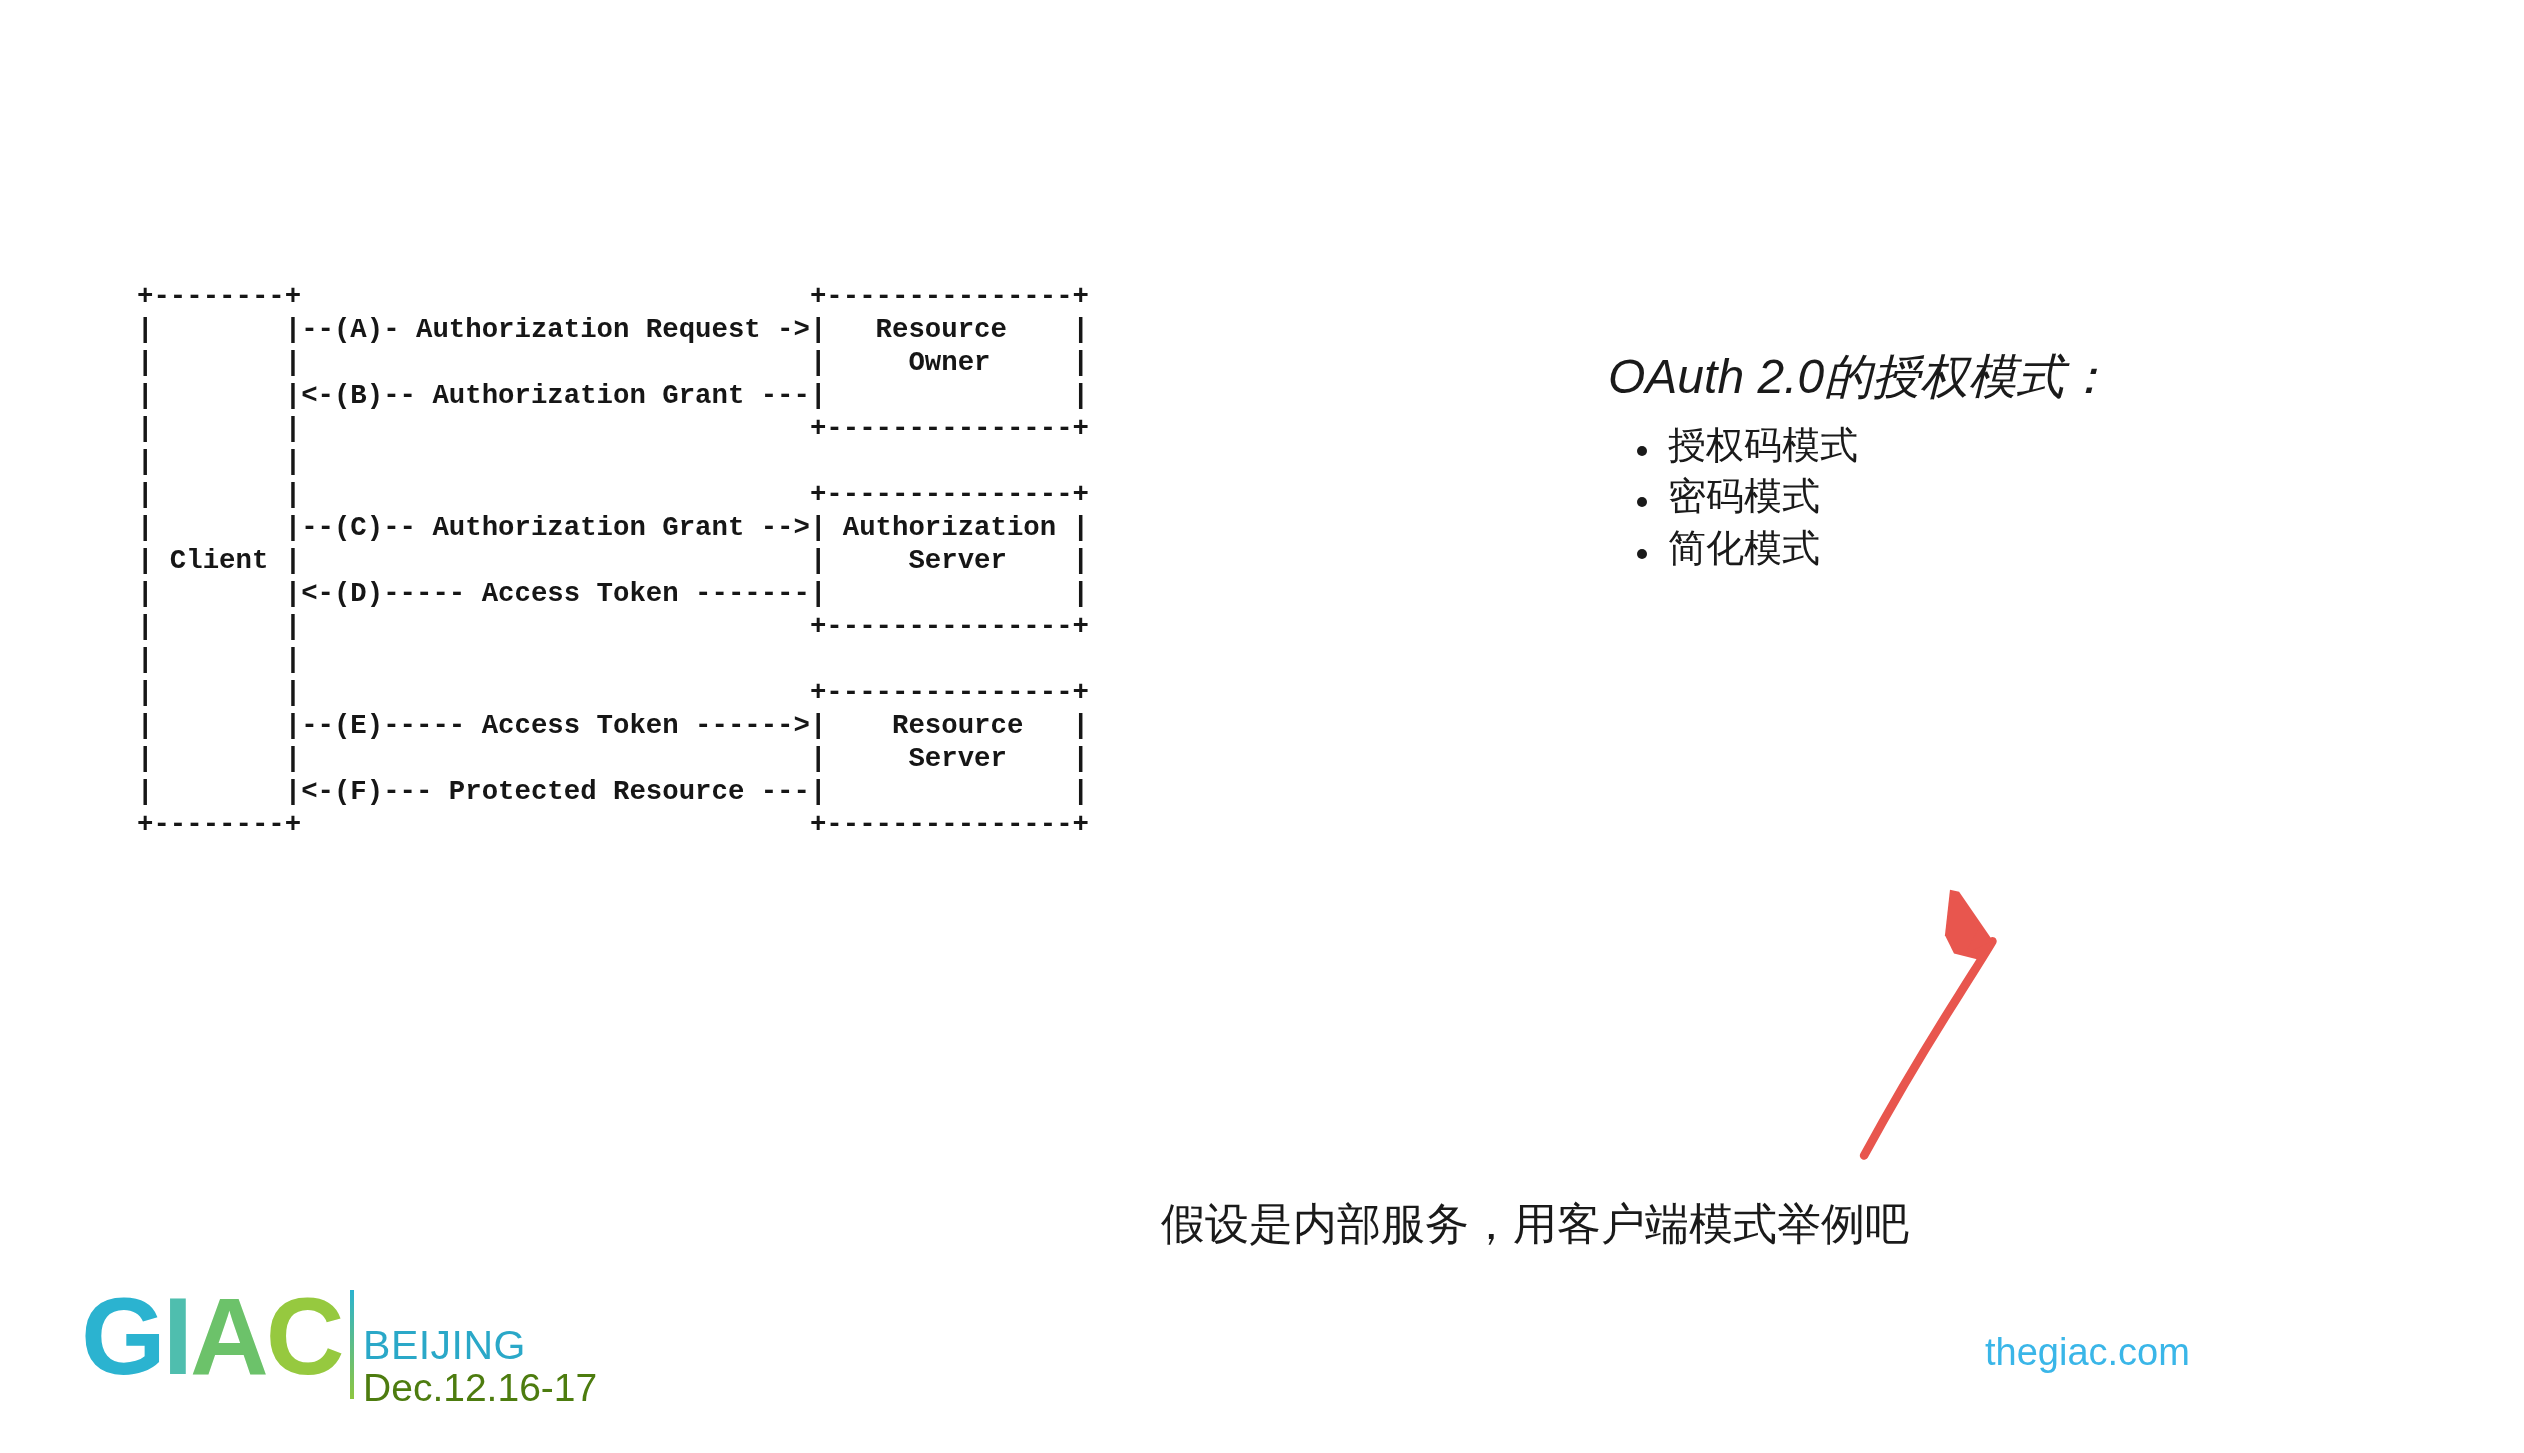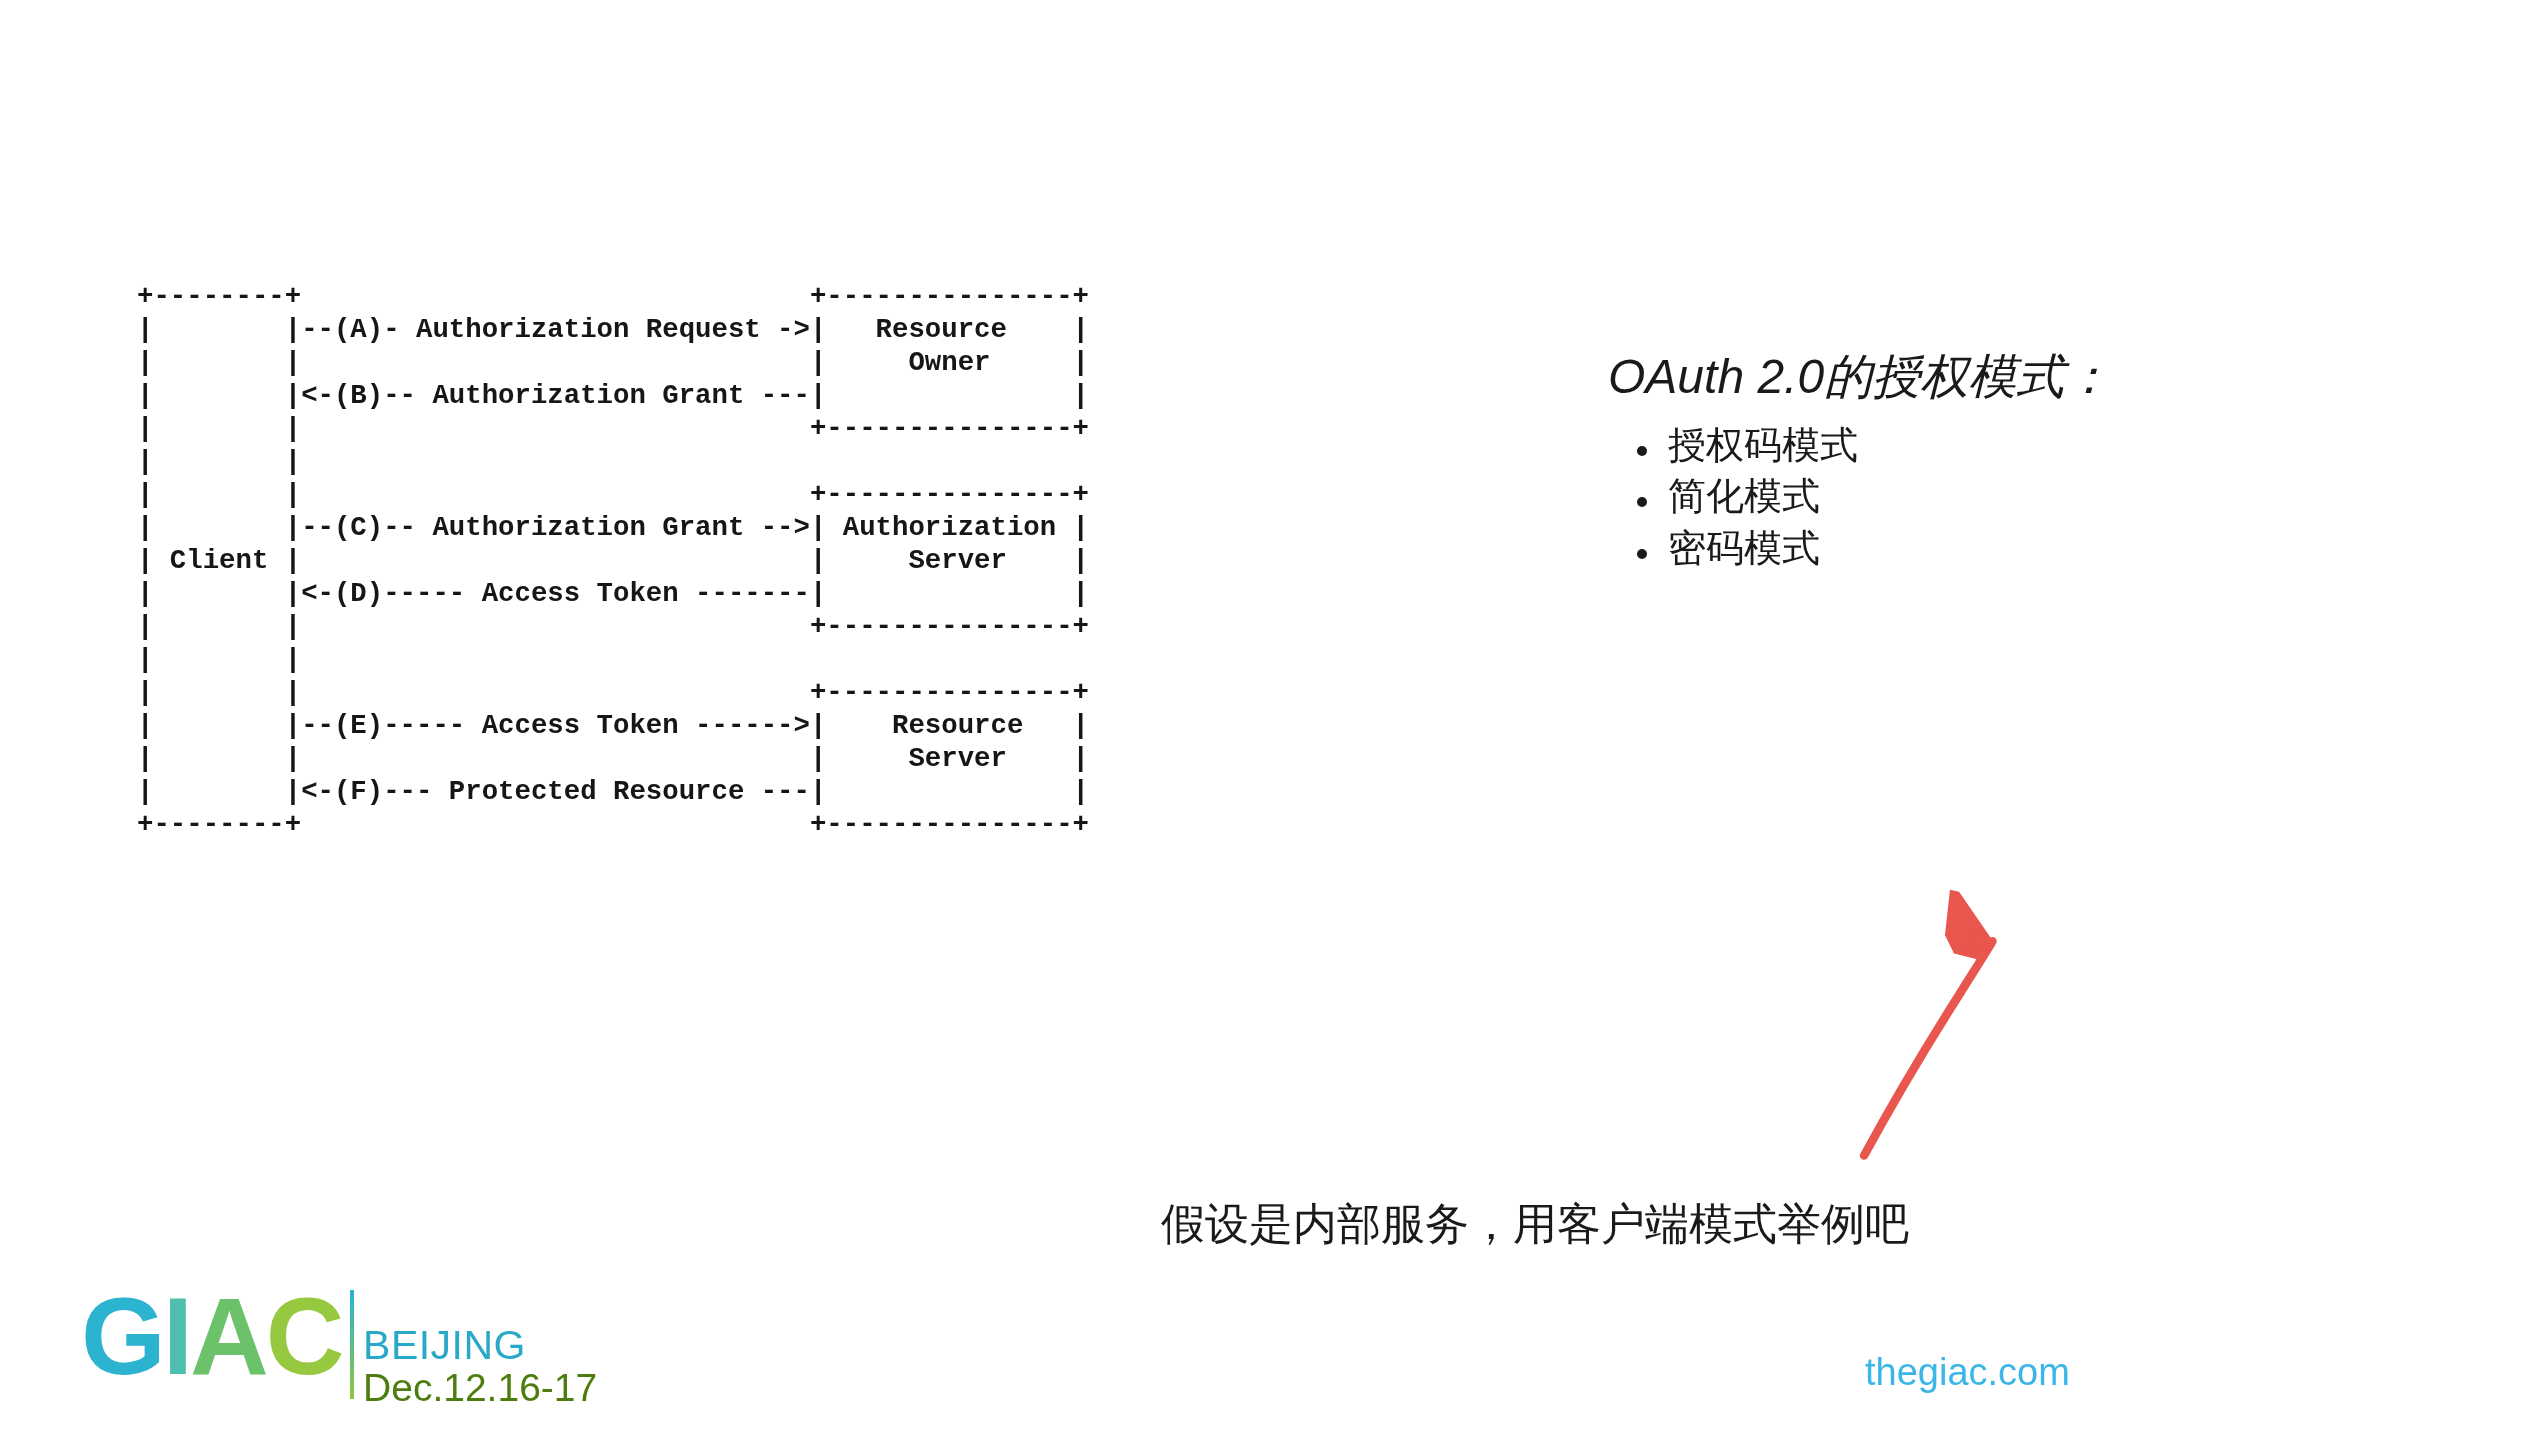--- a/index.html
+++ b/index.html
@@ -136,27 +136,26 @@
     font-size: 39px;
     color: #4d7c0f;
     letter-spacing: 0px;
     line-height: 1.06;
     font-weight: 400;
   }
 
   
   #site-url {
     position: absolute;
-    left: 1865px;
+    left: 1985px;
     top: 1331px;
     font-size: 38px;
     color: #3ab6e8;
     letter-spacing: 0px;
     white-space: nowrap;
-    margin-top: 20px;
   }
 </style>
 </head>
 <body>
 
 <pre id="ascii-diagram">+--------+                               +---------------+
 |        |--(A)- Authorization Request -&gt;|   Resource    |
 |        |                               |     Owner     |
 |        |&lt;-(B)-- Authorization Grant ---|               |
 |        |                               +---------------+
@@ -177,25 +176,25 @@
 
   <div id="slide-title">OAuth 2.0的授权模式：</div>
 
   <ul id="mode-list">
     <li>
       <span class="bullet-dot"></span>
       <span>授权码模式</span>
     </li>
     <li>
       <span class="bullet-dot"></span>
-      <span>简化模式</span>
+      <span>密码模式</span>
     </li>
     <li>
       <span class="bullet-dot"></span>
-      <span>密码模式</span>
+      <span>简化模式</span>
     </li>
   </ul>
 </div>
 
 <svg id="red-arrow" viewBox="0 0 980 720">
   <path d="M 612 648
            C 660 560, 730 440, 800 330
            C 830 282, 852 248, 866 224" stroke="#e8564e" stroke-width="17" fill="none" stroke-linecap="round" stroke-linejoin="round"></path>
   <path d="M 866 222
            L 800 126

